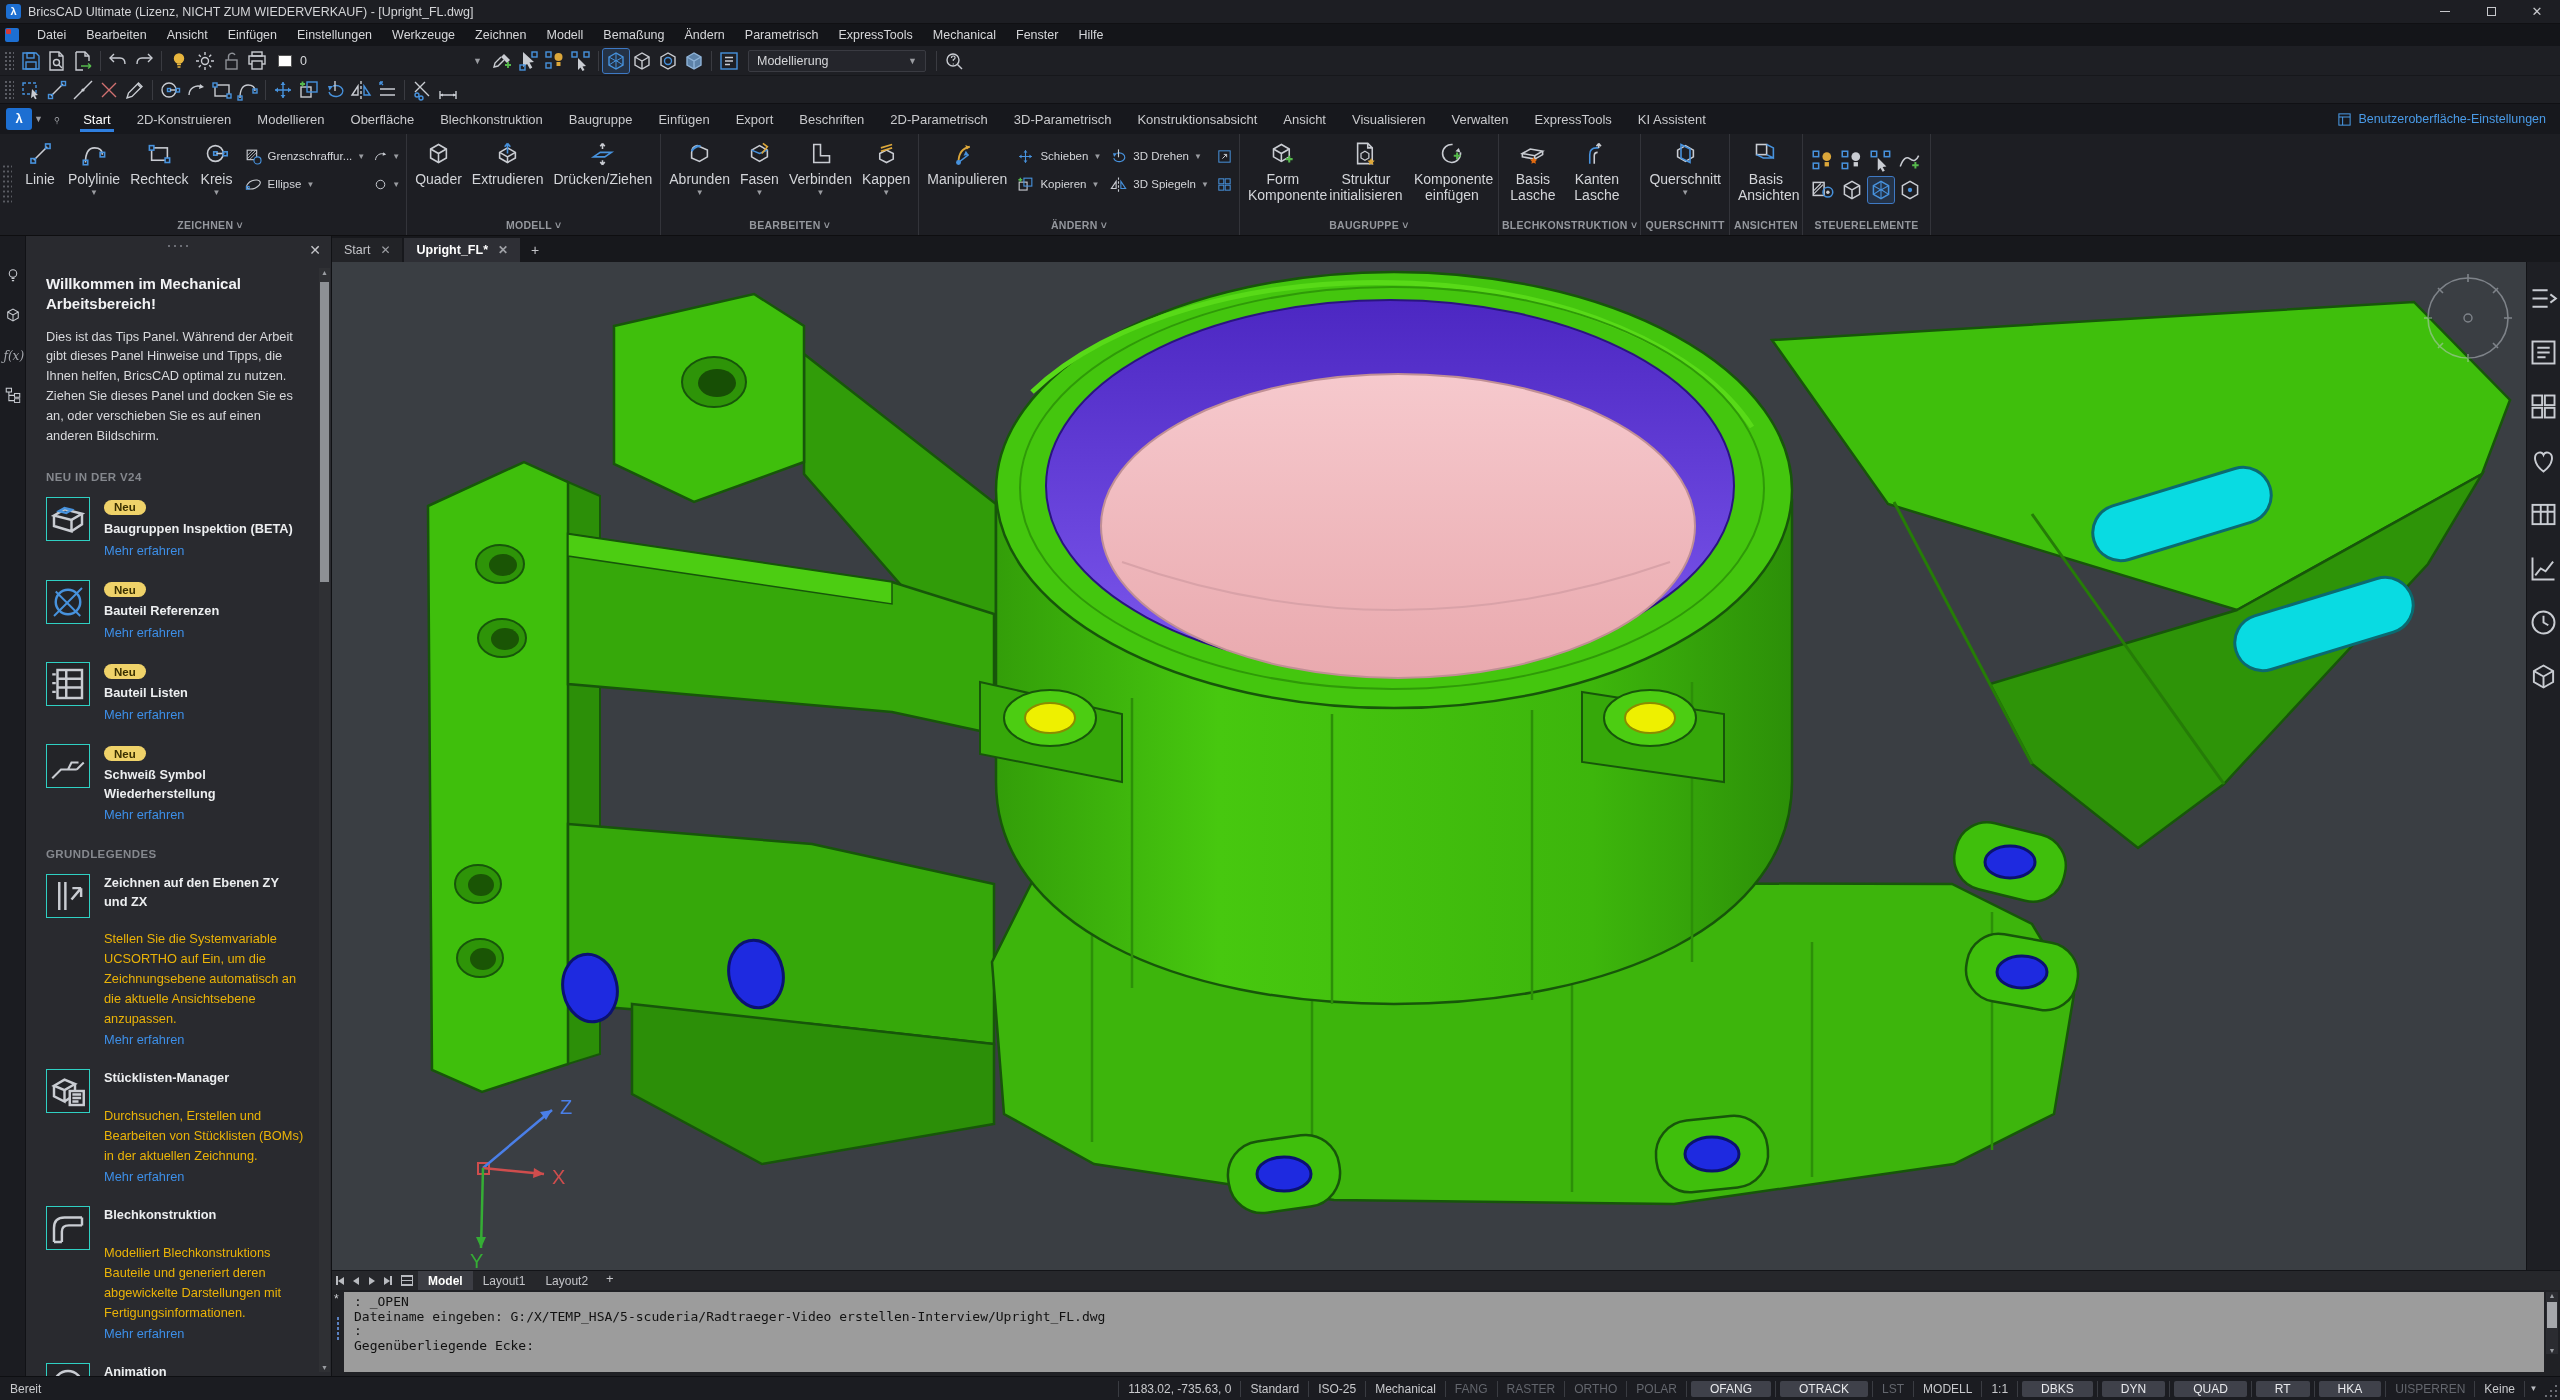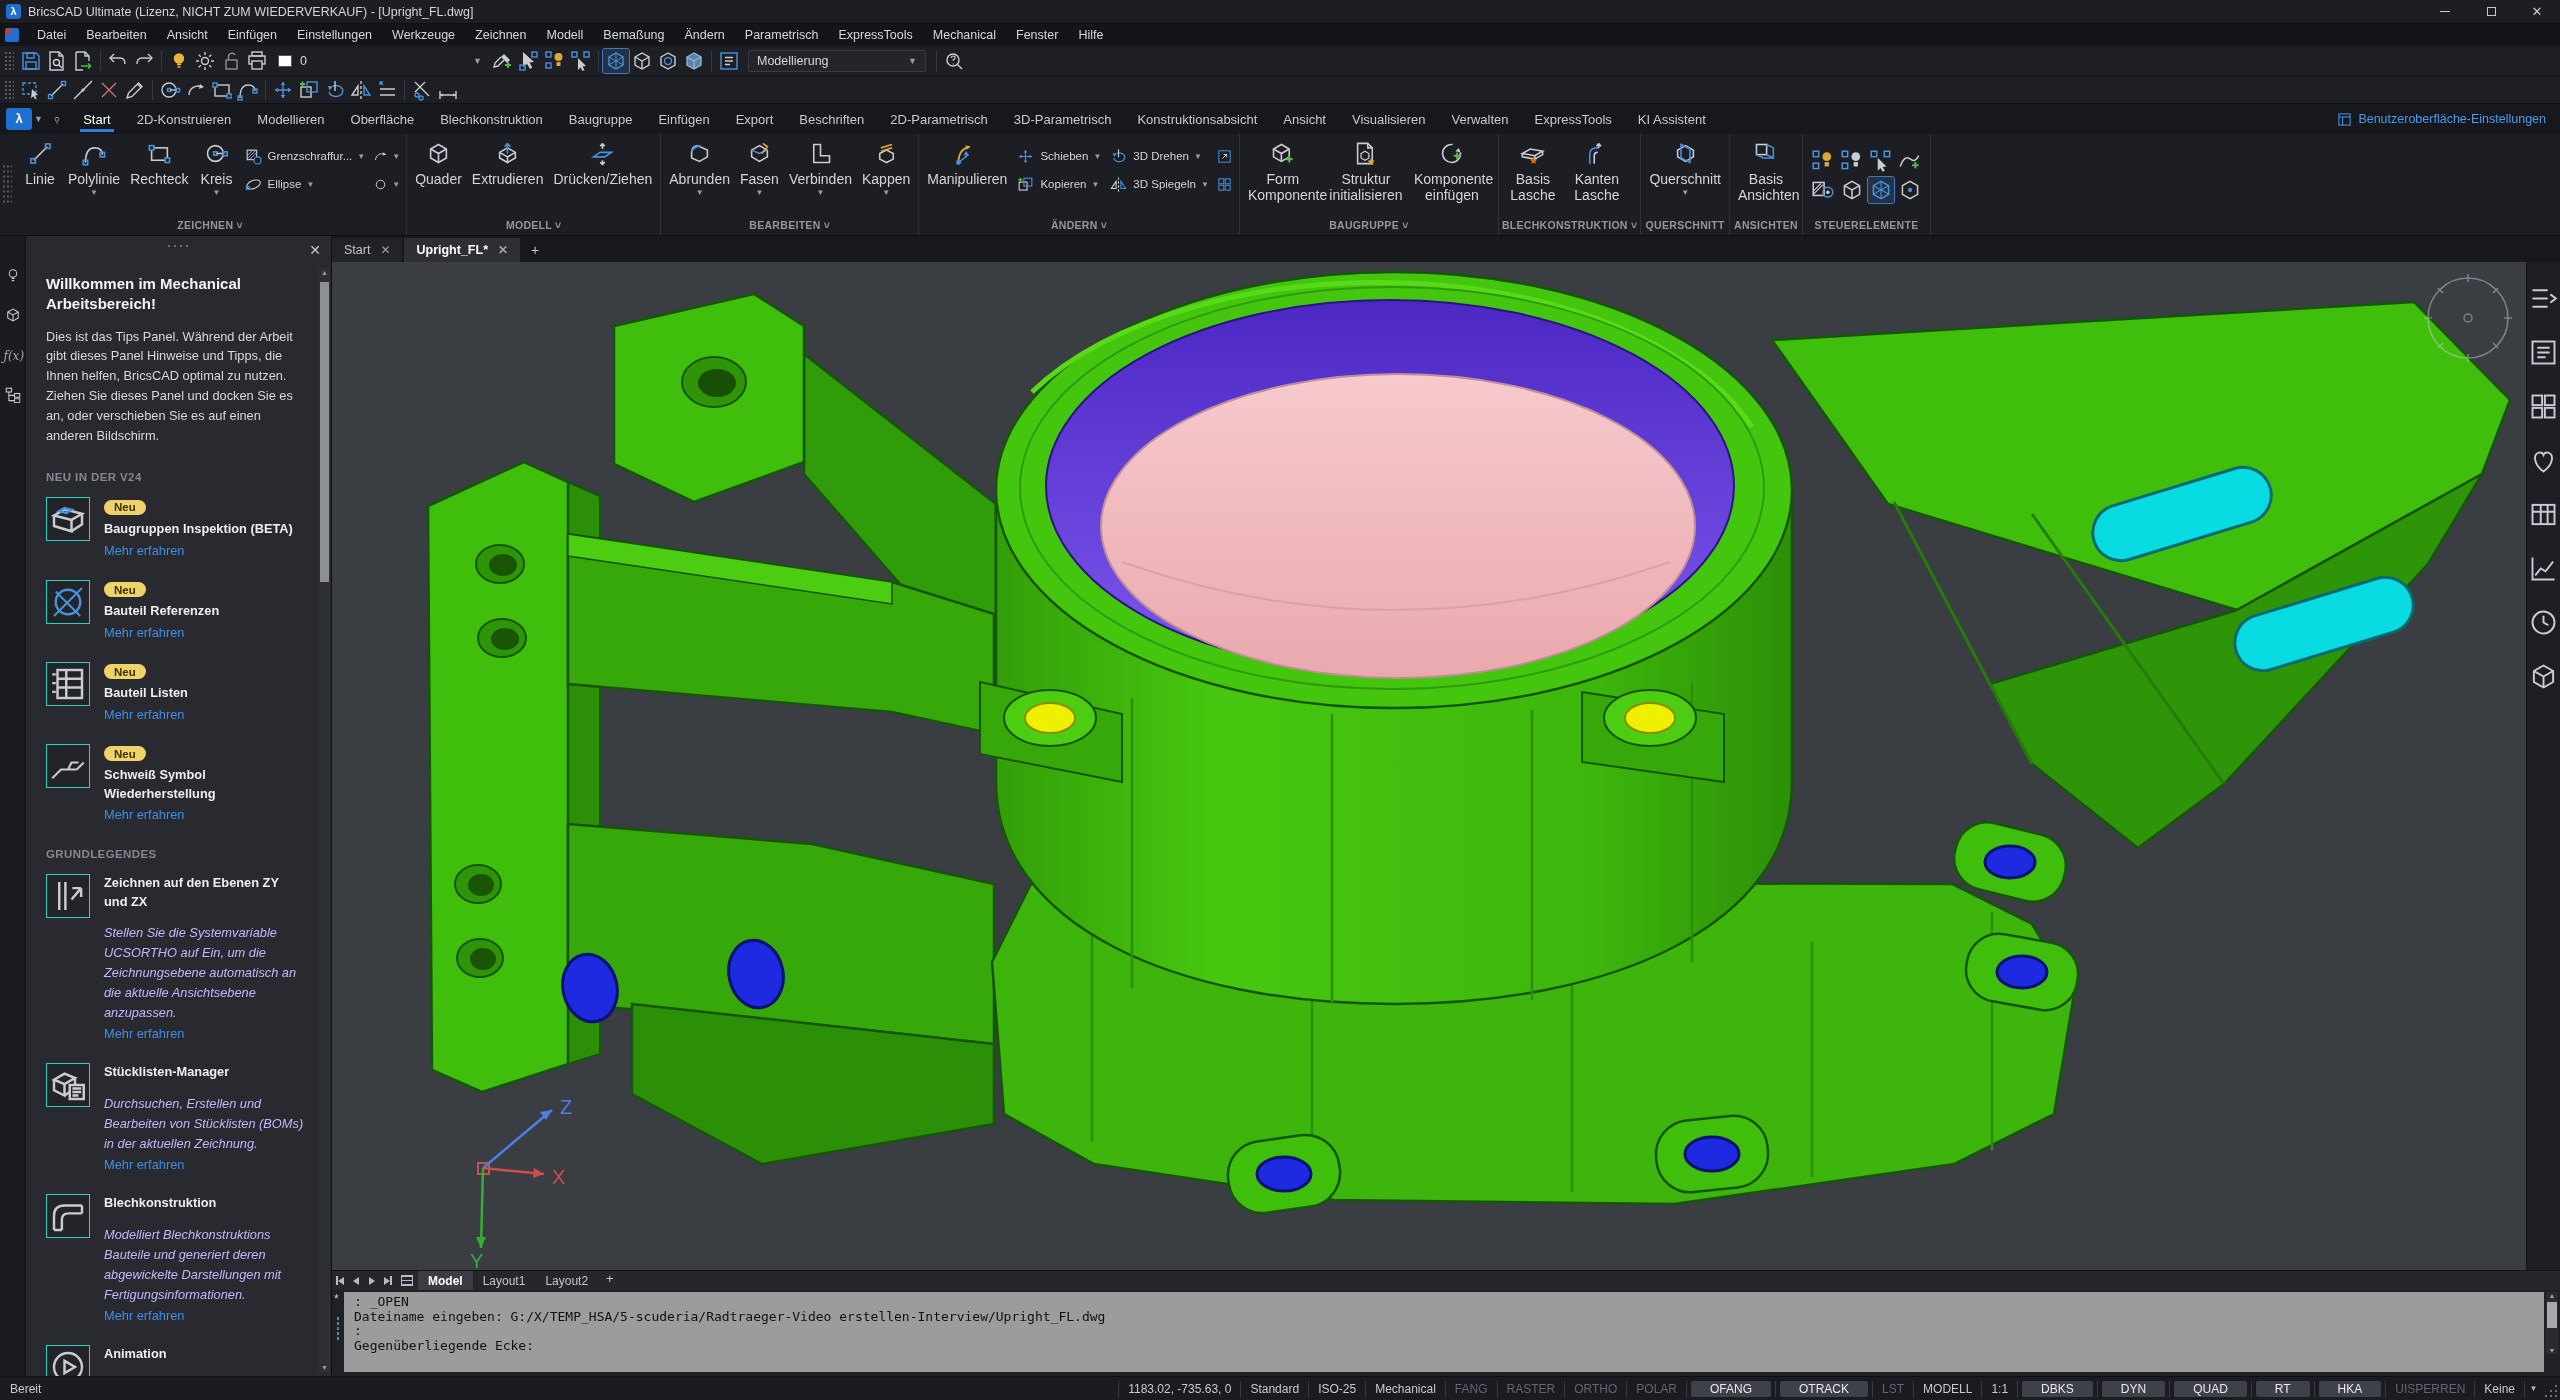--- a/index.html
+++ b/index.html
@@ -86,21 +86,21 @@
   #tp-body{padding:8px 26px 0 20px;}
   #tp-title{font-size:15px;font-weight:bold;color:#f2f3f5;line-height:1.35;margin-bottom:12px;}
   #tp-intro{font-size:12.8px;color:#d8d9dc;line-height:1.55;}
   .tp-section{font-size:11.5px;font-weight:bold;color:#85888e;letter-spacing:.4px;margin:26px 0 14px 0;}
   .tp-card{display:flex;gap:14px;margin-bottom:22px;}
   .tp-ic{flex:none;width:44px;height:44px;border:1px solid #2fd0c3;background:#232428;display:flex;align-items:center;justify-content:center;}
   .tp-ic svg{width:30px;height:30px;}
   .tp-ct{flex:1;min-width:0;}
   .tp-badge{display:inline-block;background:#efd269;color:#3a3000;font-size:11.5px;font-weight:bold;padding:1.5px 10px;border-radius:9px;margin-bottom:5px;}
   .tp-cardtitle{font-size:12.8px;font-weight:bold;color:#eceef0;line-height:1.45;}
-  .tp-cardbody{font-size:12.8px;color:#c4b5fd;line-height:1.55;margin-top:12px;font-style:italic;}
+  .tp-cardbody{font-size:12.8px;color:#eab308;line-height:1.55;margin-top:18px;}
   .tp-link{font-size:12.8px;color:#3d8fe8;margin-top:4px;}
   #tp-scroll{position:absolute;right:1px;top:32px;bottom:4px;width:11px;background:#2f3034;}
   #tp-thumb{position:absolute;left:1px;top:14px;width:9px;height:300px;background:#8d9095;}
   .tp-arr{position:absolute;left:0;width:11px;font-size:7px;color:#9a9da2;text-align:center;}
 
   
   #main{position:absolute;left:332px;top:236px;width:2228px;height:1140px;}
   #doctabs{position:absolute;left:0;top:0;width:2228px;height:26px;background:#17181c;display:flex;align-items:flex-end;}
   .dtab{height:24px;display:flex;align-items:center;gap:10px;padding:0 12px;font-size:12.5px;color:#c4c5c9;background:#222327;margin-right:2px;}
   .dtab.active{background:#2e2f35;color:#ffffff;font-weight:bold;}

